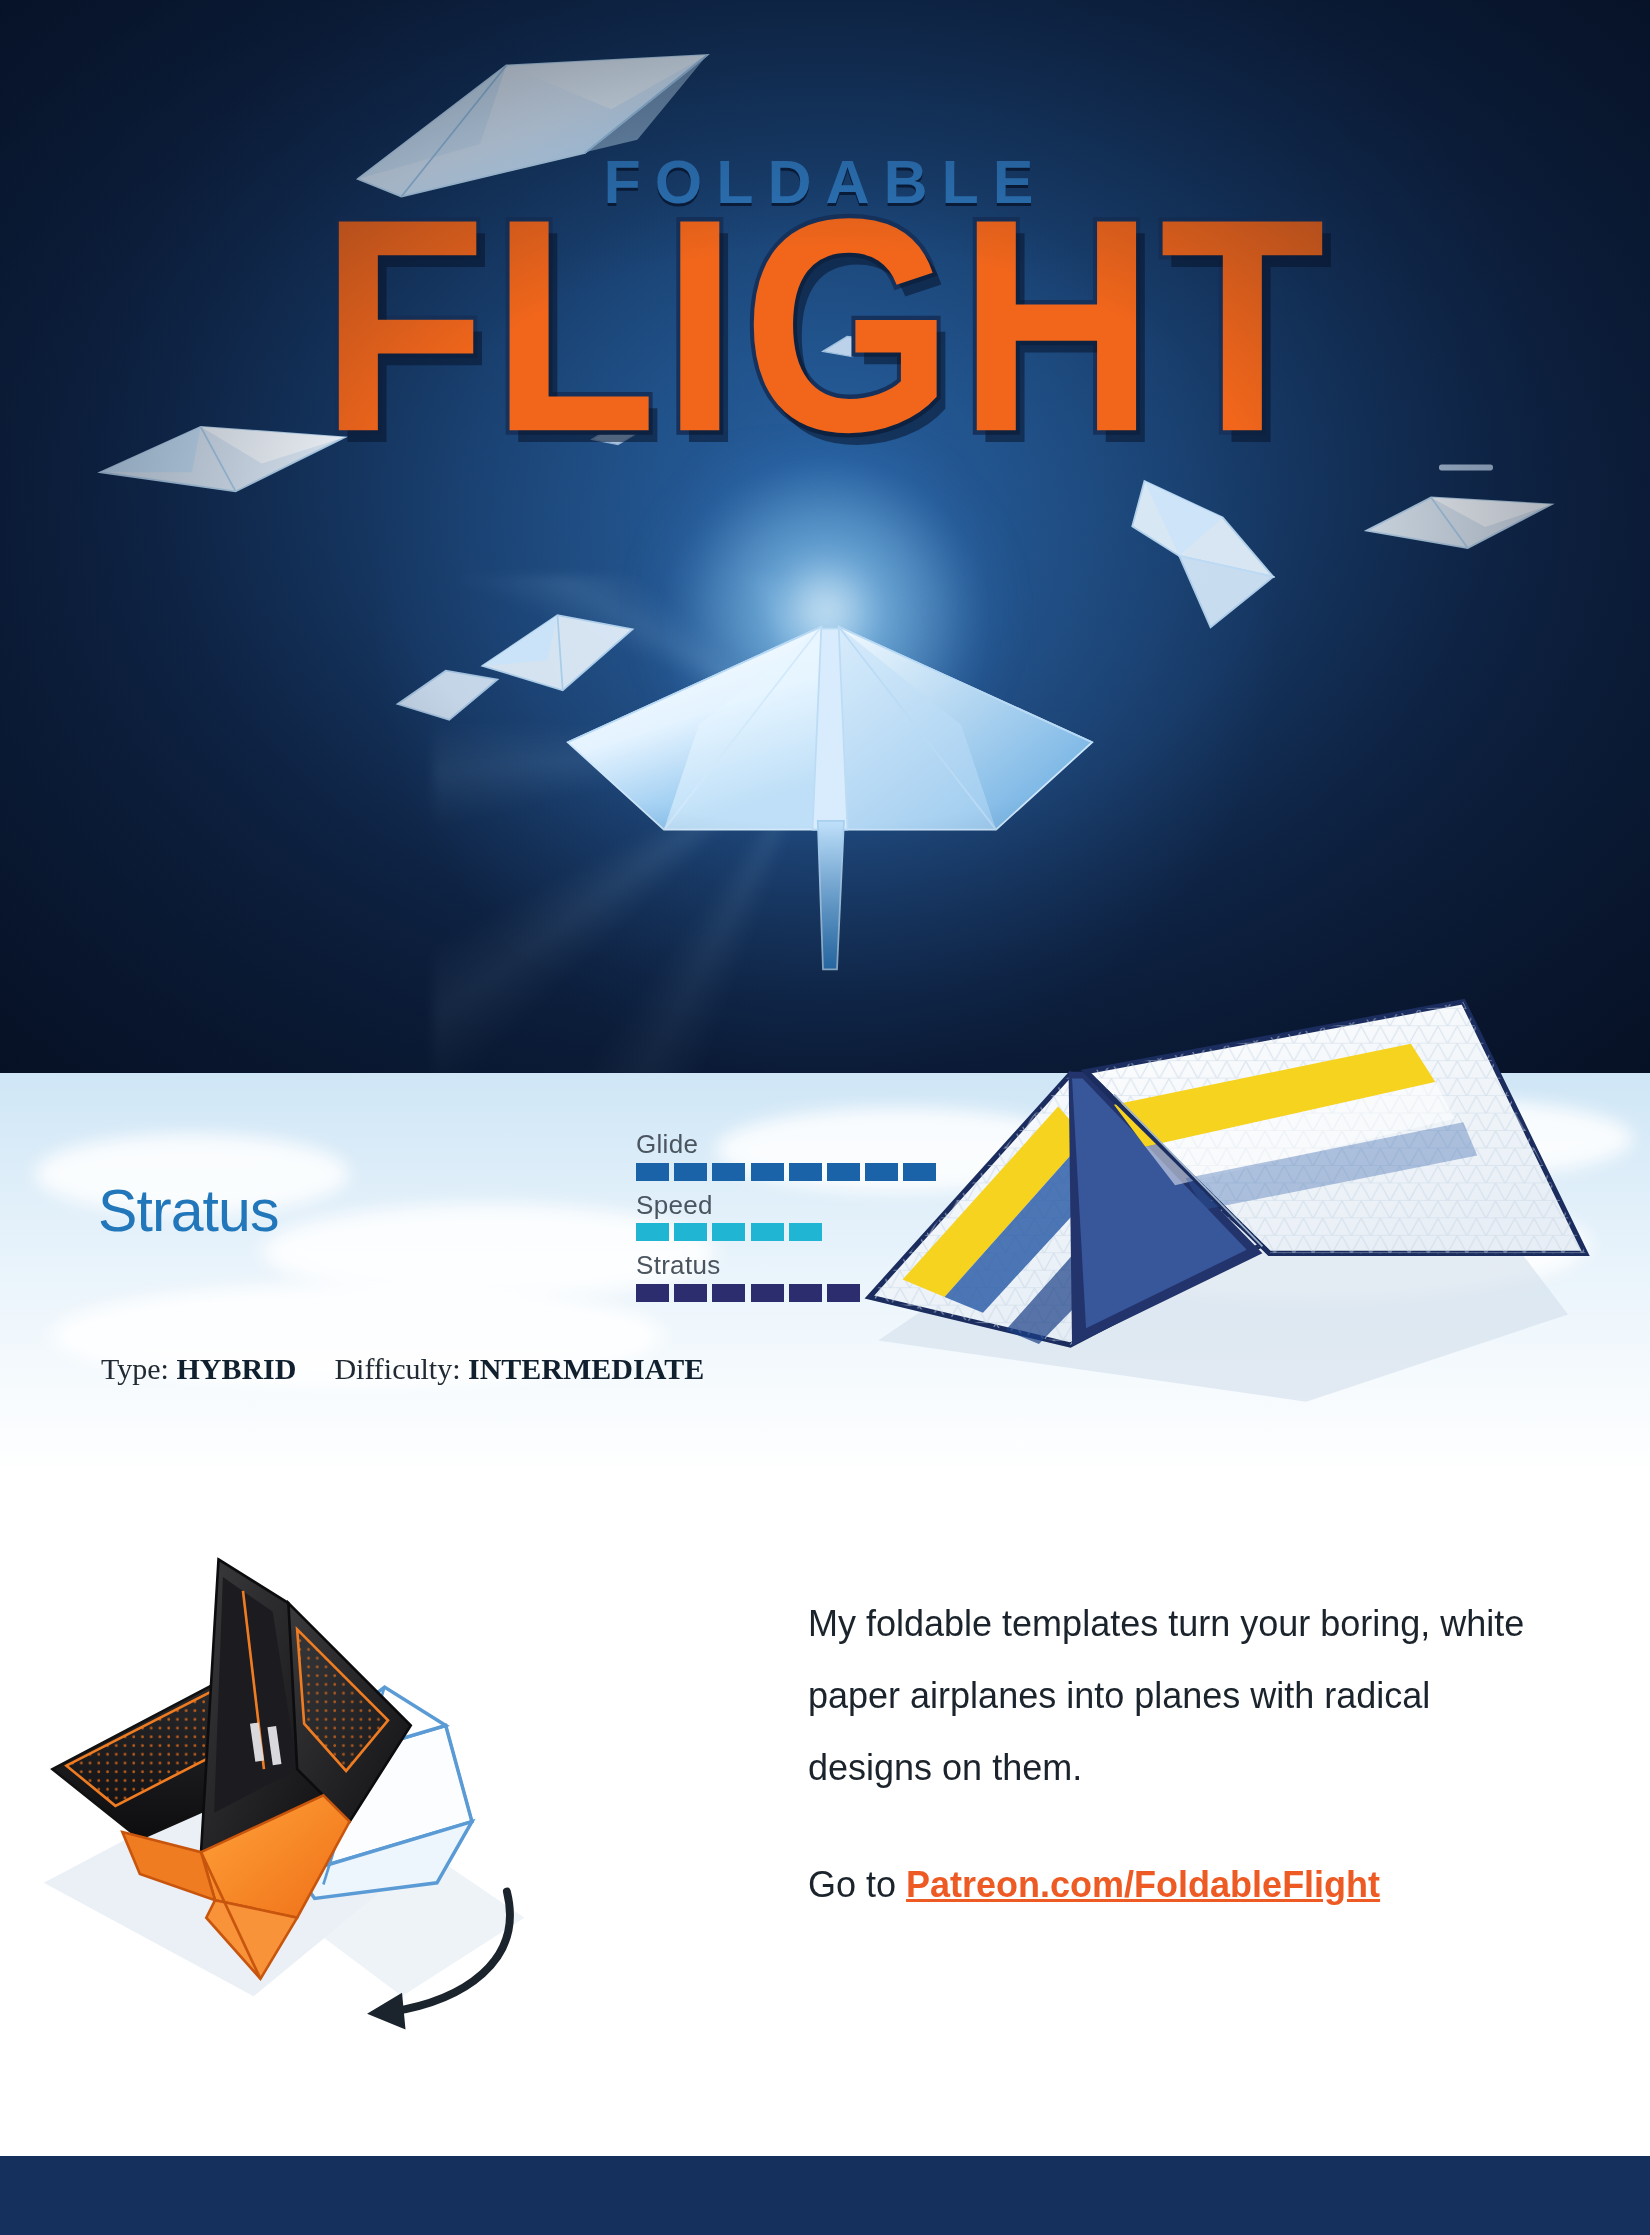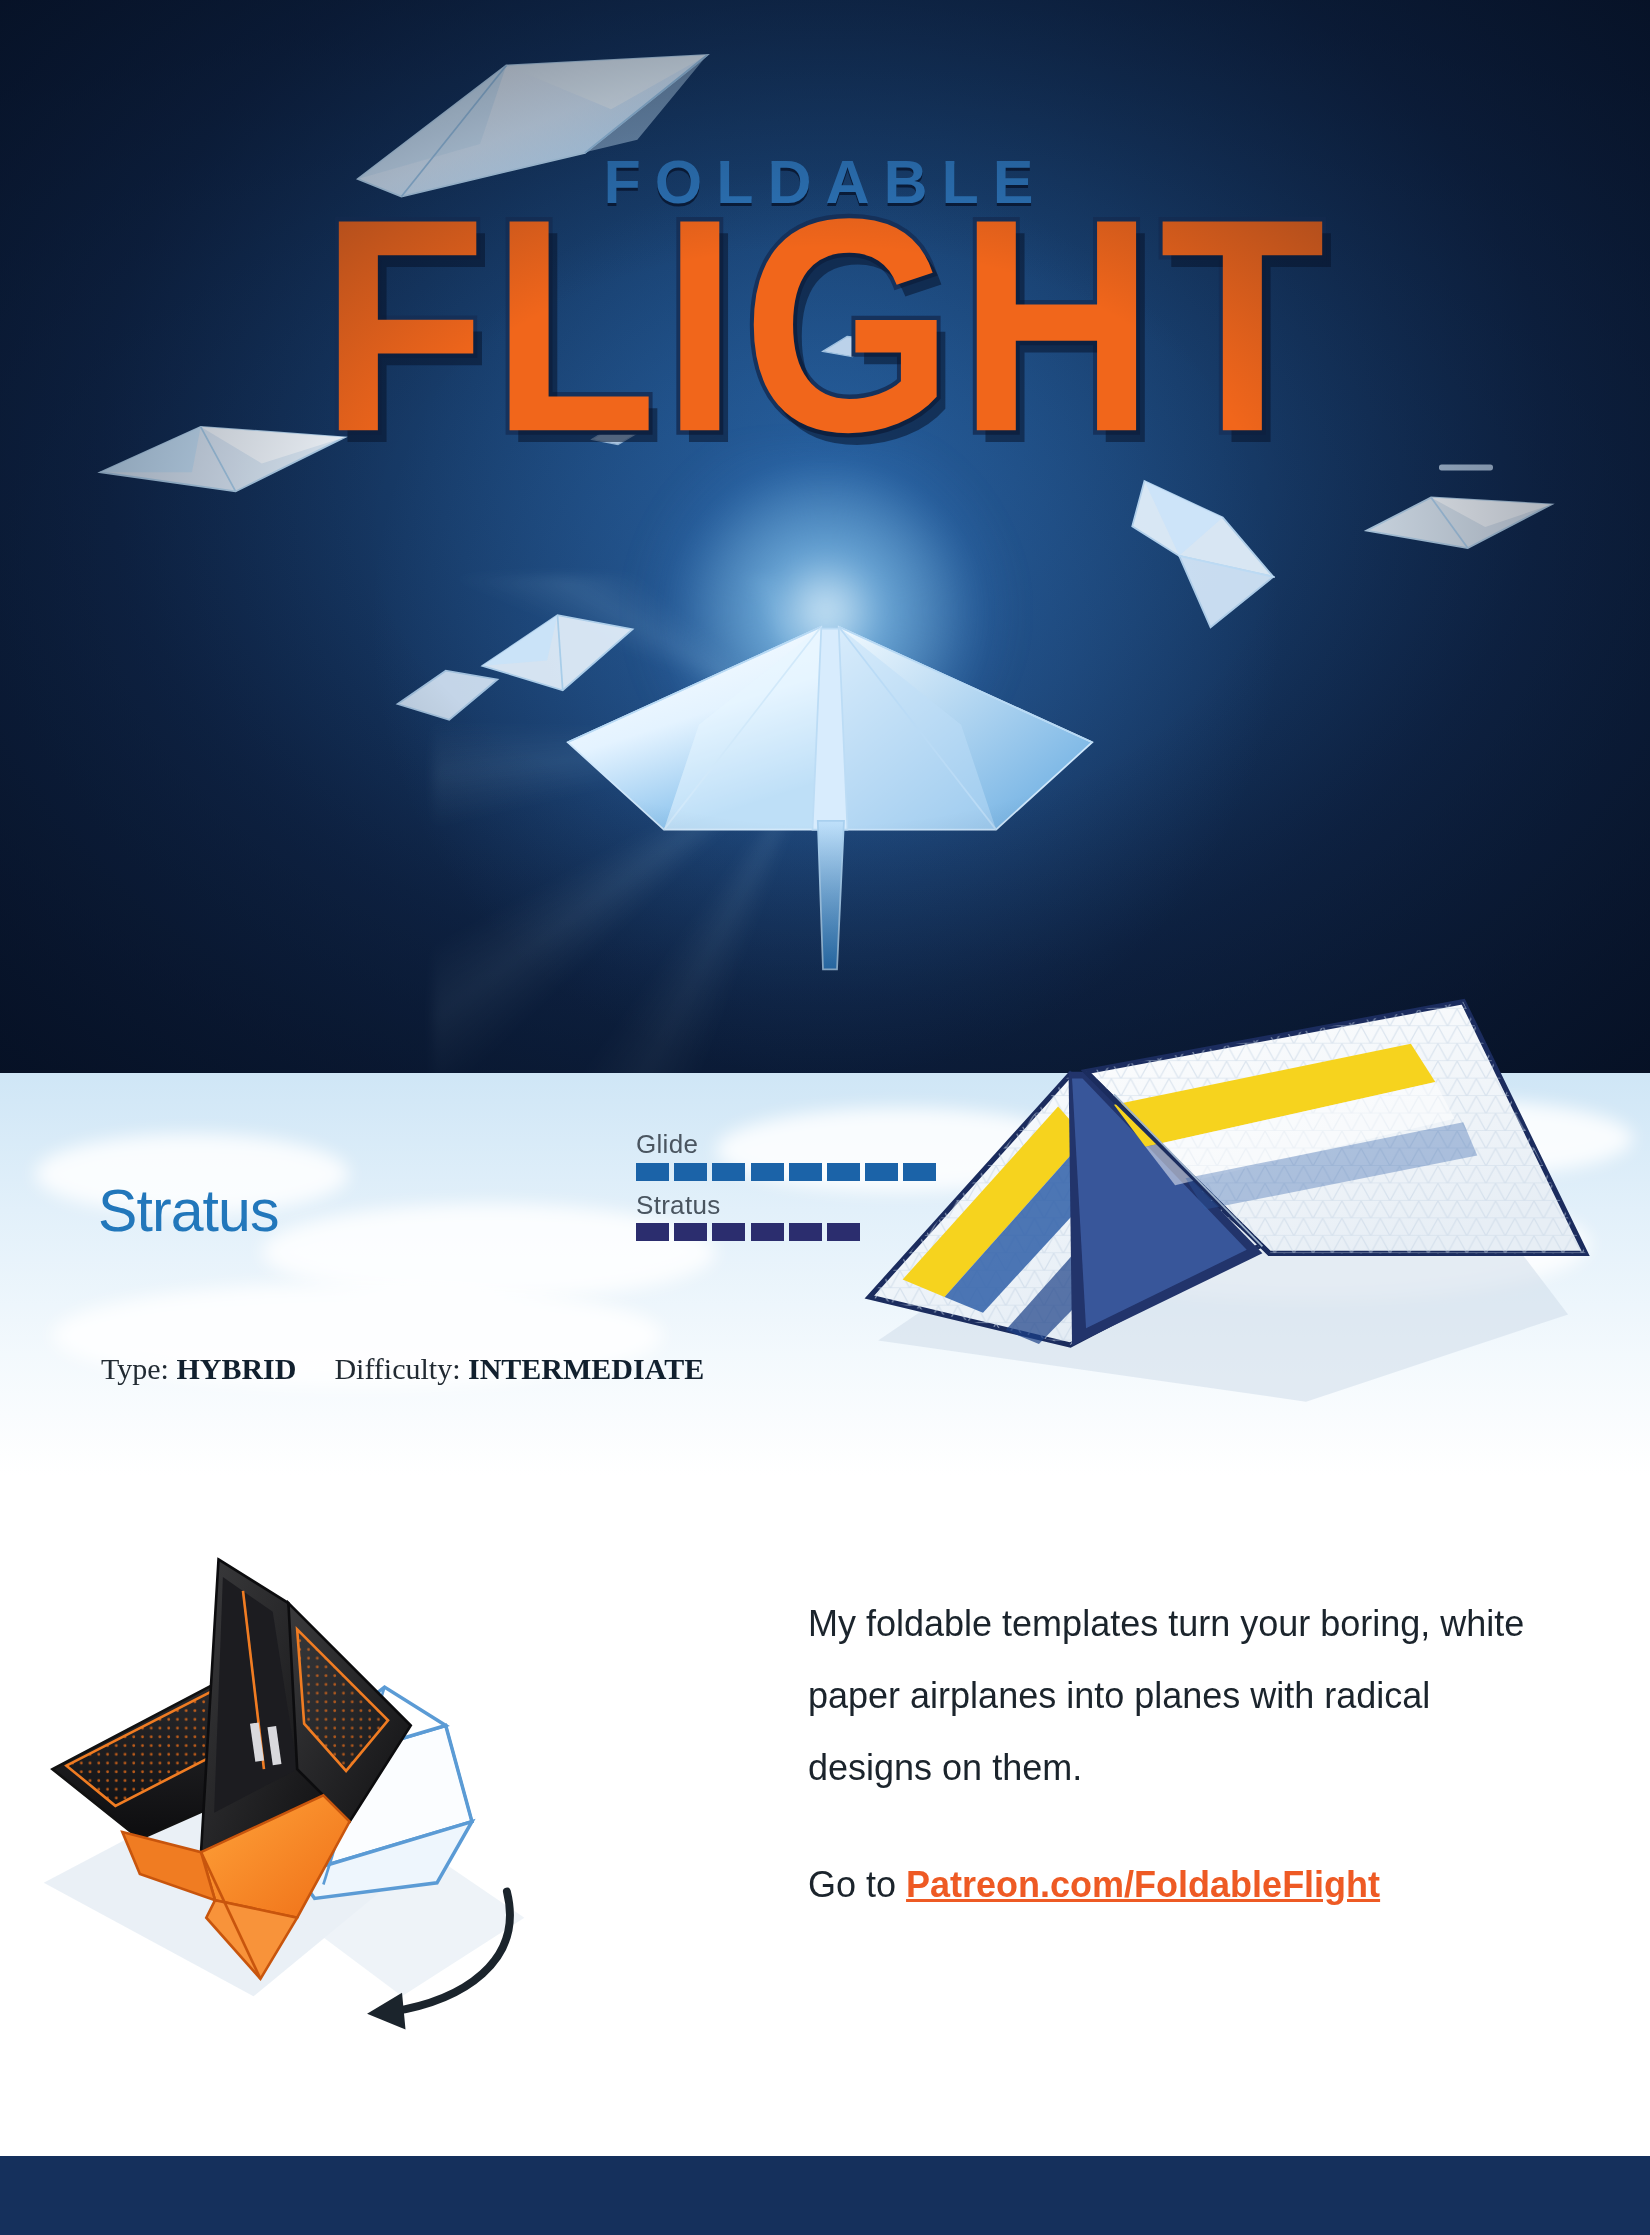--- a/index.html
+++ b/index.html
@@ -386,20 +386,33 @@
           <div class="pip" style="background: rgb(27, 99, 168);"></div>
           <div class="pip" style="background: rgb(27, 99, 168);"></div>
           <div class="pip" style="background: rgb(27, 99, 168);"></div>
           <div class="pip" style="background: rgb(27, 99, 168);"></div>
           <div class="pip" style="background: rgb(27, 99, 168);"></div>
           <div class="pip" style="background: rgb(27, 99, 168);"></div>
           <div class="pip" style="background: rgb(27, 99, 168);"></div>
         </div>
     </div>
     <div class="stat-row">
+      <div class="stat-label">Speed</div>
+      <div class="pips">
+          <div class="pip" style="background: rgb(33, 181, 212);"></div>
+          <div class="pip" style="background: rgb(33, 181, 212);"></div>
+          <div class="pip" style="background: rgb(33, 181, 212);"></div>
+          <div class="pip" style="background: rgb(33, 181, 212);"></div>
+          <div class="pip" style="background: rgb(33, 181, 212);"></div>
+          <div class="pip" style="background: transparent;"></div>
+          <div class="pip" style="background: transparent;"></div>
+          <div class="pip" style="background: transparent;"></div>
+        </div>
+    </div>
+    <div class="stat-row">
       <div class="stat-label">Stratus</div>
       <div class="pips">
           <div class="pip" style="background: rgb(43, 45, 110);"></div>
           <div class="pip" style="background: rgb(43, 45, 110);"></div>
           <div class="pip" style="background: rgb(43, 45, 110);"></div>
           <div class="pip" style="background: rgb(43, 45, 110);"></div>
           <div class="pip" style="background: rgb(43, 45, 110);"></div>
           <div class="pip" style="background: rgb(43, 45, 110);"></div>
           <div class="pip" style="background: transparent;"></div>
           <div class="pip" style="background: transparent;"></div>

